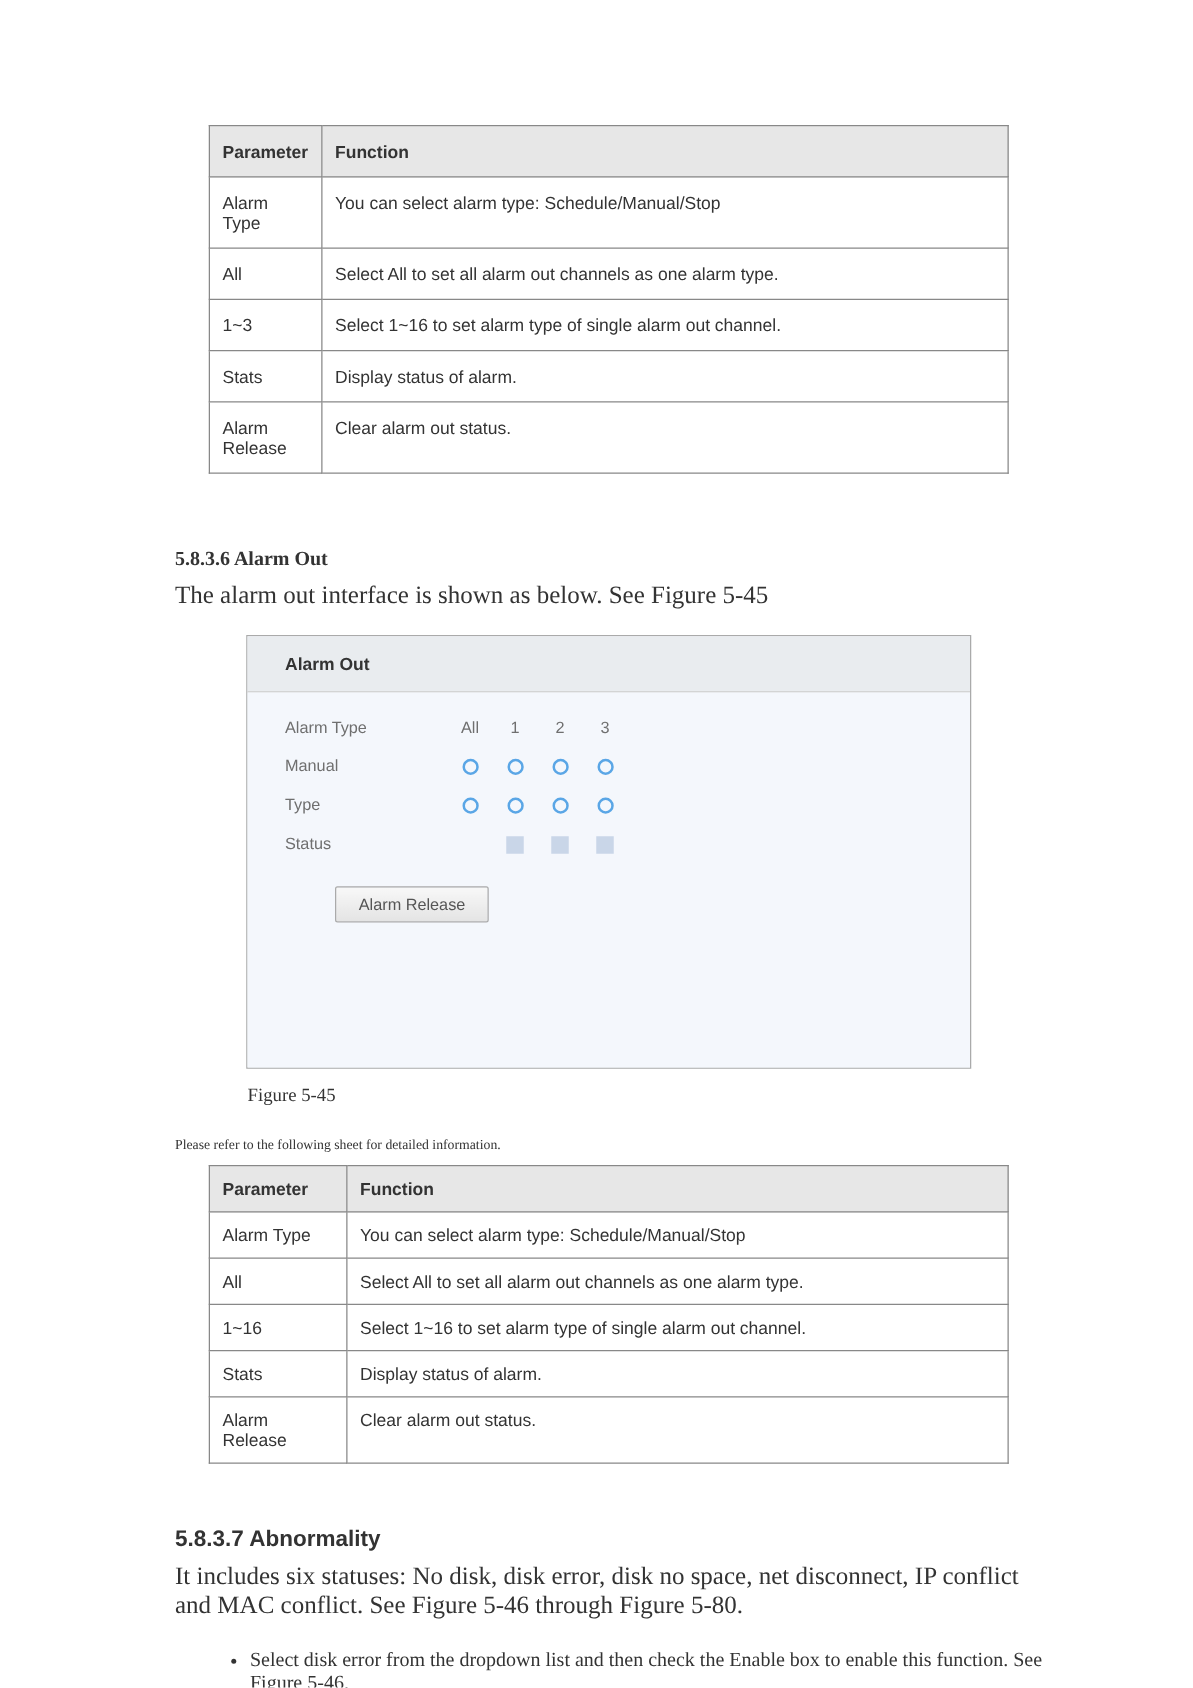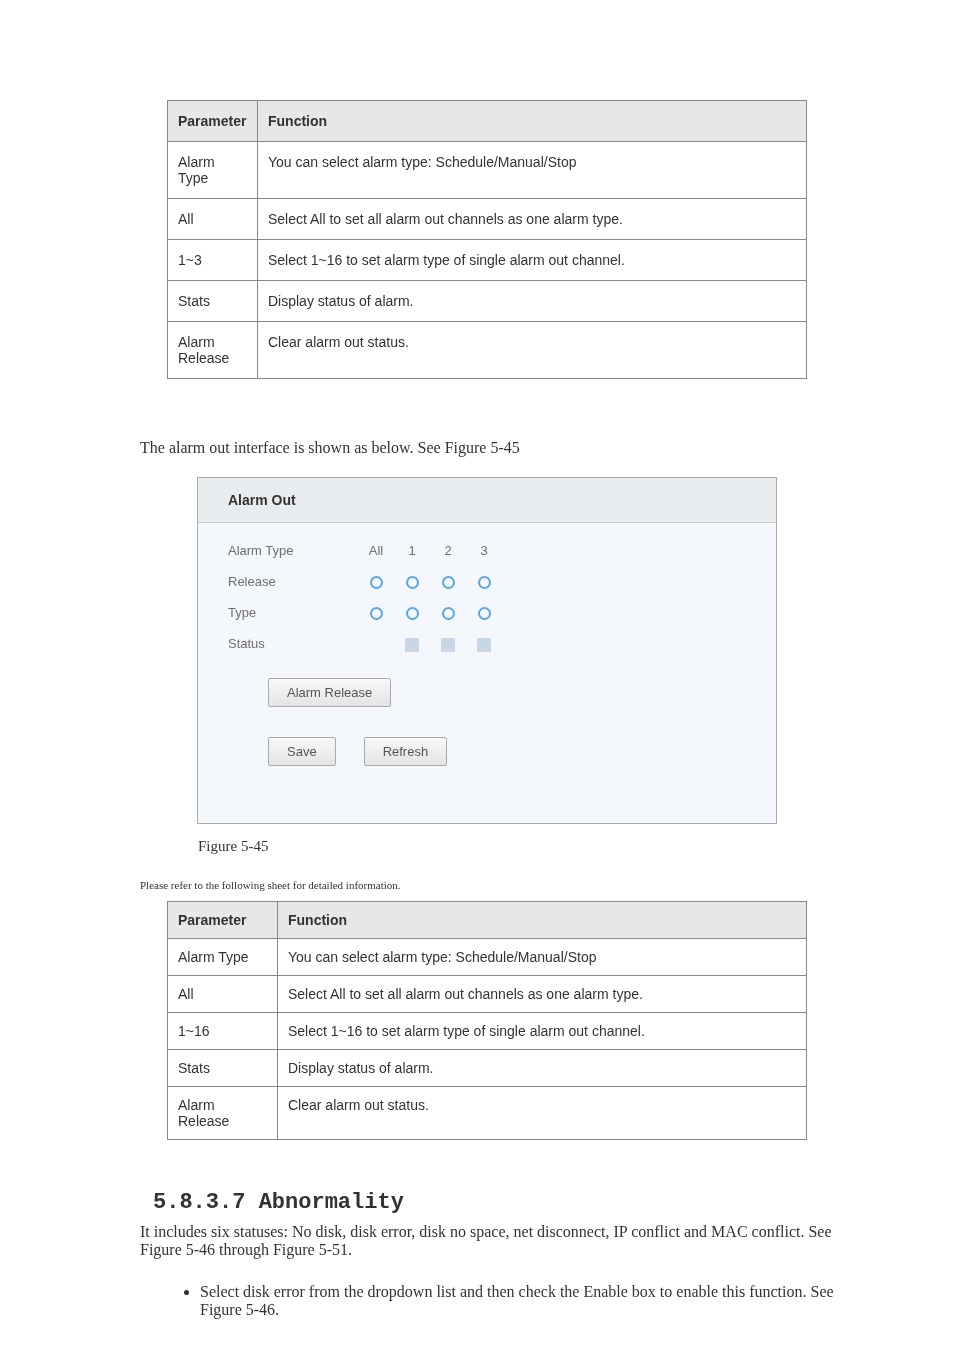--- a/index.html
+++ b/index.html
@@ -41,21 +41,21 @@
 
   
   .section-title {
     font-size: 16px;
     font-weight: bold;
     font-family: 'Times New Roman', serif;
     margin: 20px 0 8px 0;
   }
   .body-text {
     font-family: 'Times New Roman', serif;
-    font-size: 16px;
+    font-size: 20px;
     margin: 4px 0 20px 0;
   }
 
   
   .figure-wrap {
     width: 580px;
     margin: 0 auto 14px auto;
     border: 1px solid #aaa;
     background: #f8fbff;
   }
@@ -171,24 +171,24 @@
     font-family: 'Times New Roman', serif;
     font-size: 16px;
     padding-left: 60px;
     margin: 24px 0;
   }
   ul.bullet li {
     margin-bottom: 4px;
   }
 
   .section-title2 {
-    font-size: 22px;
-    font-weight: bold;
-    font-family: Liberation Mono, monospace;
-    margin: 30px 0 8px 13px;
+    font-size: 18px;
+    font-weight: bold;
+    font-family: Liberation Sans, sans-serif;
+    margin: 30px 0 8px 0;
   }
 </style>
 </head>
 <body>
 
 <div class="page">
 
   <table class="param-table">
     <thead>
       <tr>
@@ -213,40 +213,44 @@
         <td class="col-p">Stats</td>
         <td>Display status of alarm.</td>
       </tr>
       <tr>
         <td class="col-p">Alarm Release</td>
         <td>Clear alarm out status.</td>
       </tr>
     </tbody>
   </table>
 
+  <div class="section-title">
+    <span>5.8.3.6</span>
+    <span>Alarm Out</span>
+  </div>
   <div class="body-text">
     <span>The alarm out interface is shown as below. See </span>
     <span>Figure 5-45</span>
   </div>
 
   <div class="figure-wrap">
     <div class="figure-header">Alarm Out</div>
     <div class="figure-body">
 
       <div class="row">
         <div class="label">Alarm Type</div>
         <div class="radio-col">All</div>
         <div class="radio-col">1</div>
         <div class="radio-col">2</div>
         <div class="radio-col">3</div>
       </div>
 
 
       <div class="row">
-        <div class="label">Release</div>
+        <div class="label">Manual</div>
         <div class="radio-col"><span class="radio"></span></div>
         <div class="radio-col"><span class="radio"></span></div>
         <div class="radio-col"><span class="radio"></span></div>
         <div class="radio-col"><span class="radio"></span></div>
       </div>
 
       <div class="row">
         <div class="label">Type</div>
         <div class="radio-col"><span class="radio"></span></div>
         <div class="radio-col"><span class="radio"></span></div>
@@ -259,24 +263,20 @@
         <div class="radio-col"></div>
         <div class="radio-col"><span class="status-box"></span></div>
         <div class="radio-col"><span class="status-box"></span></div>
         <div class="radio-col"><span class="status-box"></span></div>
       </div>
 
       <div class="alarm-release-row">
         <span class="btn">Alarm Release</span>
       </div>
 
-      <div class="btn-row">
-        <span class="btn">Save</span>
-        <span class="btn">Refresh</span>
-      </div>
 
     </div>
   </div>
 
   <div class="fig-caption">Figure 5-45</div>
 
   <div class="fig-intro">Please refer to the following sheet for detailed information.</div>
 
   <table class="param-table2">
     <thead>
@@ -306,19 +306,19 @@
         <td class="col-p">Alarm Release</td>
         <td>Clear alarm out status.</td>
       </tr>
     </tbody>
   </table>
 
   <div class="section-title2">
     <span>5.8.3.7</span>
     <span>Abnormality</span>
   </div>
-  <div class="body-text">It includes six statuses: No disk, disk error, disk no space, net disconnect, IP conflict and MAC conflict. See Figure 5-46 through Figure 5-51.</div>
+  <div class="body-text">It includes six statuses: No disk, disk error, disk no space, net disconnect, IP conflict and MAC conflict. See Figure 5-46 through Figure 5-80.</div>
 
   <ul class="bullet">
     <li>Select disk error from the dropdown list and then check the Enable box to enable this function. See Figure 5-46.</li>
   </ul>
 
 </div>
 
 </body></html>

